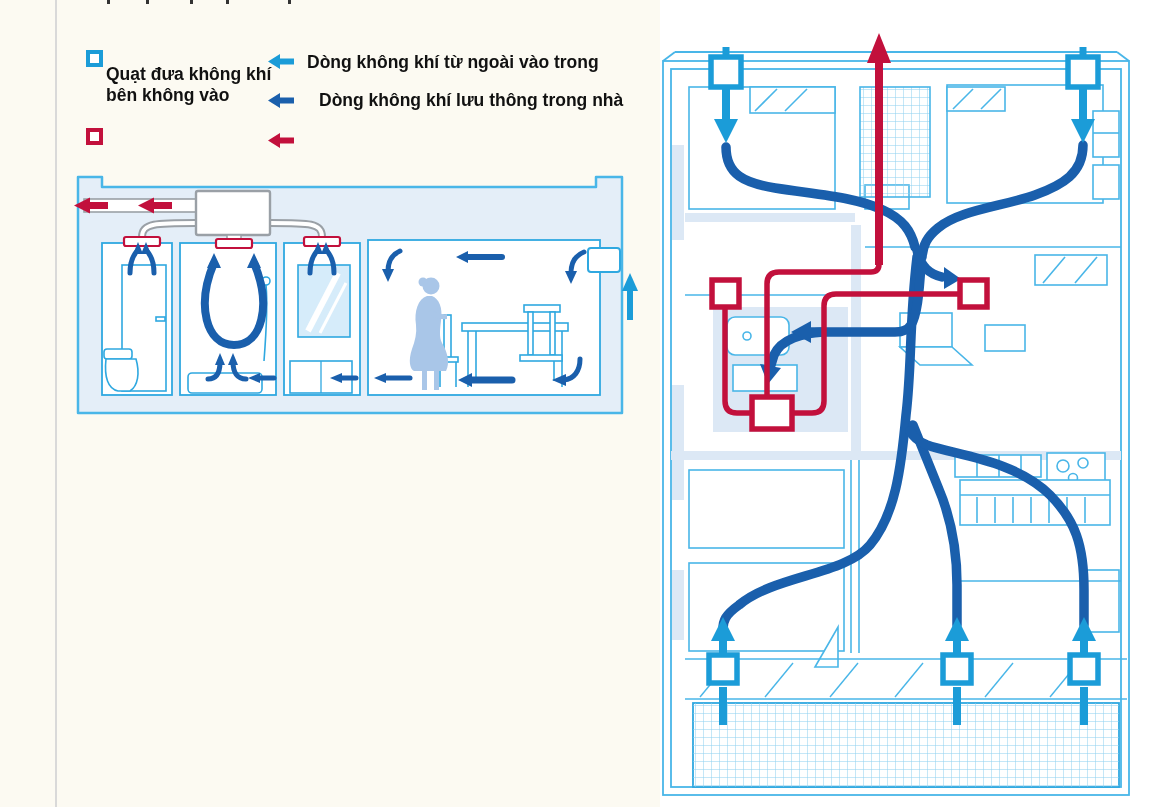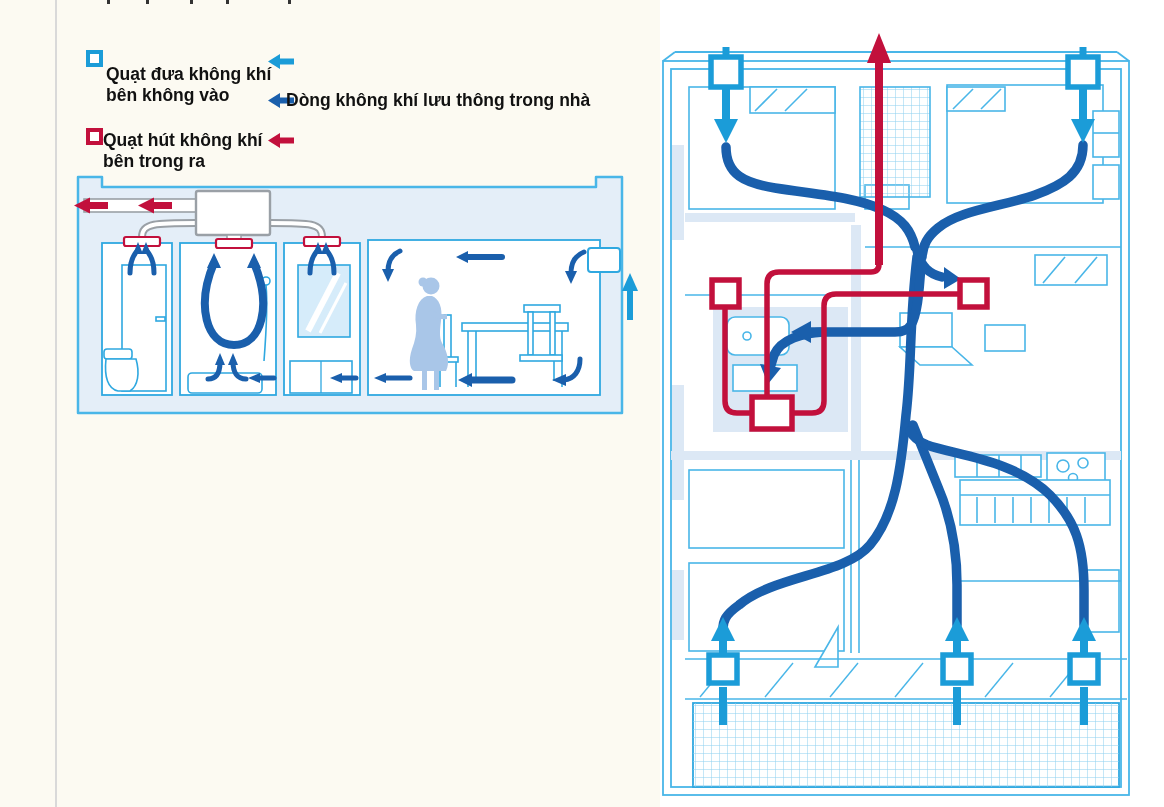--- a/index.html
+++ b/index.html
@@ -28,37 +28,34 @@
   <div class="crop-mark" style="left:226px;width:3px;"></div>
   <div class="crop-mark" style="left:288px;width:3px;"></div>
 
   <div class="legend-icon sq" style="left:86px;top:50px;border-color:var(--intake-blue);"></div>
   <div class="legend-label" style="left:106px;top:64px;">
     <div>Quạt đưa không khí</div>
     <div>bên không vào</div>
   </div>
 
   <div class="legend-icon sq" style="left:86px;top:128px;border-color:var(--exhaust-red);"></div>
-  <div class="legend-label" style="left:103px;top:130px;">
-    <div>Quạt hút không khí</div>
-    <div>bên trong ra</div>
-  </div>
 
   <div class="arrow-icon" style="left:268px;top:53px;">
     <svg width="26" height="17" viewBox="0 0 26 17">
         <polygon points="0,8.5 12,1 12,5.5 26,5.5 26,11.5 12,11.5 12,16" style="fill:var(--intake-blue)"></polygon>
       </svg>
   </div>
+  <div class="legend-label" style="left:307px;top:52px;">Dòng không khí từ ngoài vào trong</div>
 
   <div class="arrow-icon" style="left:268px;top:92px;">
     <svg width="26" height="17" viewBox="0 0 26 17">
         <polygon points="0,8.5 12,1 12,5.5 26,5.5 26,11.5 12,11.5 12,16" style="fill:var(--flow-blue)"></polygon>
       </svg>
   </div>
-  <div class="legend-label" style="left:286px;top:90px;text-align:center;">Dòng không khí lưu thông trong nhà</div>
+  <div class="legend-label" style="left:319px;top:90px;text-align:center;">Dòng không khí lưu thông trong nhà</div>
 
   <div class="arrow-icon" style="left:268px;top:132px;">
     <svg width="26" height="17" viewBox="0 0 26 17">
         <polygon points="0,8.5 12,1 12,5.5 26,5.5 26,11.5 12,11.5 12,16" style="fill:var(--exhaust-red)"></polygon>
       </svg>
   </div>
 
   <svg class="abs" style="left:60px;top:165px;" width="580" height="260" viewBox="0 0 580 260">
 
     <path d="M18,248 L18,12 L42,12 L42,22 L536,22 L536,12 L562,12 L562,248 Z" style="fill:var(--house-fill);stroke:var(--line-blue);" stroke-width="2.5" stroke-linejoin="round"></path>

